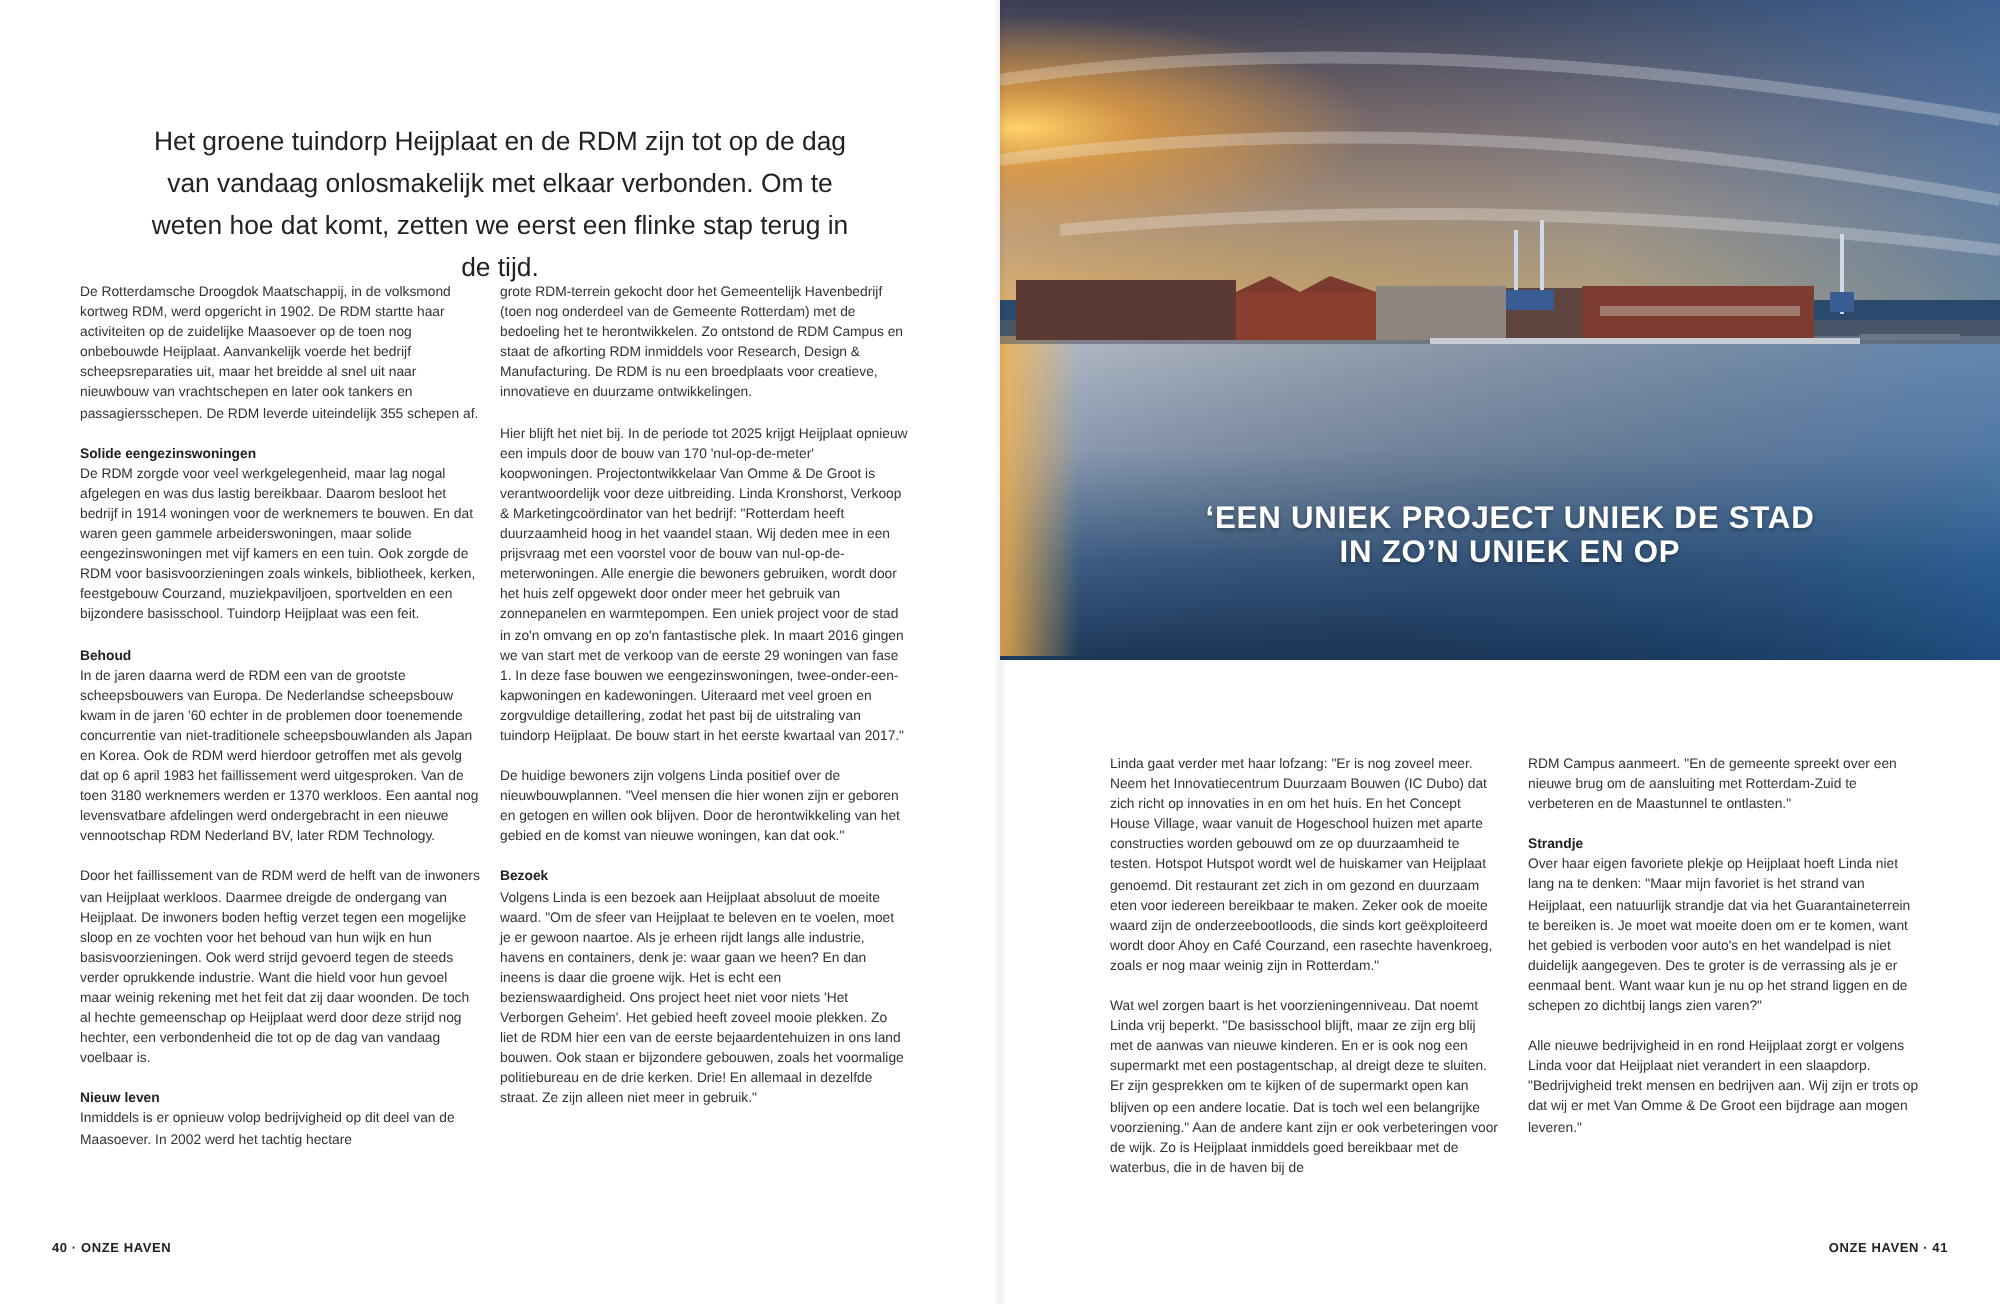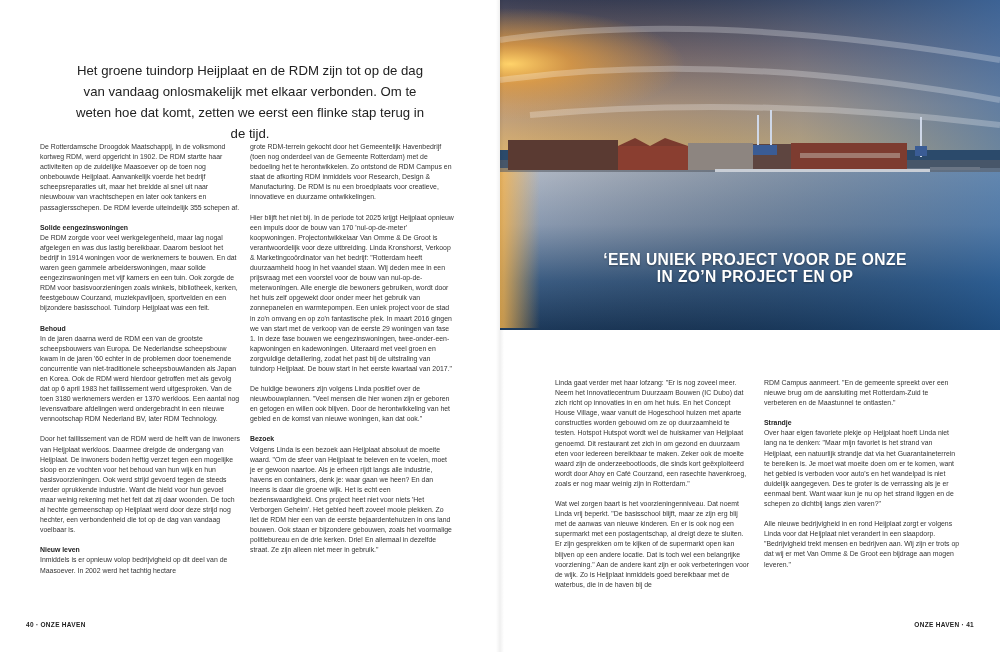--- a/index.html
+++ b/index.html
@@ -122,22 +122,22 @@
         <rect x="300" y="153" width="100" height="5" fill="#b8a39a" opacity="0.6"></rect>
         <rect x="257" y="115" width="2" height="40" fill="#cfd8e8"></rect>
         <rect x="270" y="110" width="2" height="45" fill="#cfd8e8"></rect>
         <rect x="420" y="117" width="2" height="40" fill="#cfd8e8"></rect>
         <rect x="253" y="145" width="24" height="10" fill="#3a5c95"></rect>
         <rect x="415" y="146" width="12" height="10" fill="#3a5c95"></rect>
         <rect x="215" y="169" width="215" height="3" fill="#c9ced6"></rect>
         <rect x="430" y="167" width="50" height="3" fill="#6a7585"></rect>
       </svg>
       <div class="pullquote">
-        <div>‘EEN UNIEK PROJECT VOOR DE ONZE</div>
-        <div>IN ZO’N PROJECT EN OP</div>
+        <div>‘EEN UNIEK PROJECT UNIEK DE STAD</div>
+        <div>IN ZO’N UNIEK EN OP</div>
       </div>
     </div>
 
     <div class="folio folio-right">ONZE HAVEN · 41</div>
   </div>
 
   <div class="col col-3">
     <p>Linda gaat verder met haar lofzang: "Er is nog zoveel meer. Neem het Innovatiecentrum Duurzaam Bouwen (IC Dubo) dat zich richt op innovaties in en om het huis. En het Concept House Village, waar vanuit de Hogeschool huizen met aparte constructies worden gebouwd om ze op duurzaamheid te testen. Hotspot Hutspot wordt wel de huiskamer van Heijplaat genoemd. Dit restaurant zet zich in om gezond en duurzaam eten voor iedereen bereikbaar te maken. Zeker ook de moeite waard zijn de onderzeebootloods, die sinds kort geëxploiteerd wordt door Ahoy en Café Courzand, een rasechte havenkroeg, zoals er nog maar weinig zijn in Rotterdam."</p>
     <p>Wat wel zorgen baart is het voorzieningenniveau. Dat noemt Linda vrij beperkt. "De basisschool blijft, maar ze zijn erg blij met de aanwas van nieuwe kinderen. En er is ook nog een supermarkt met een postagentschap, al dreigt deze te sluiten. Er zijn gesprekken om te kijken of de supermarkt open kan blijven op een andere locatie. Dat is toch wel een belangrijke voorziening." Aan de andere kant zijn er ook verbeteringen voor de wijk. Zo is Heijplaat inmiddels goed bereikbaar met de waterbus, die in de haven bij de</p>
   </div>

